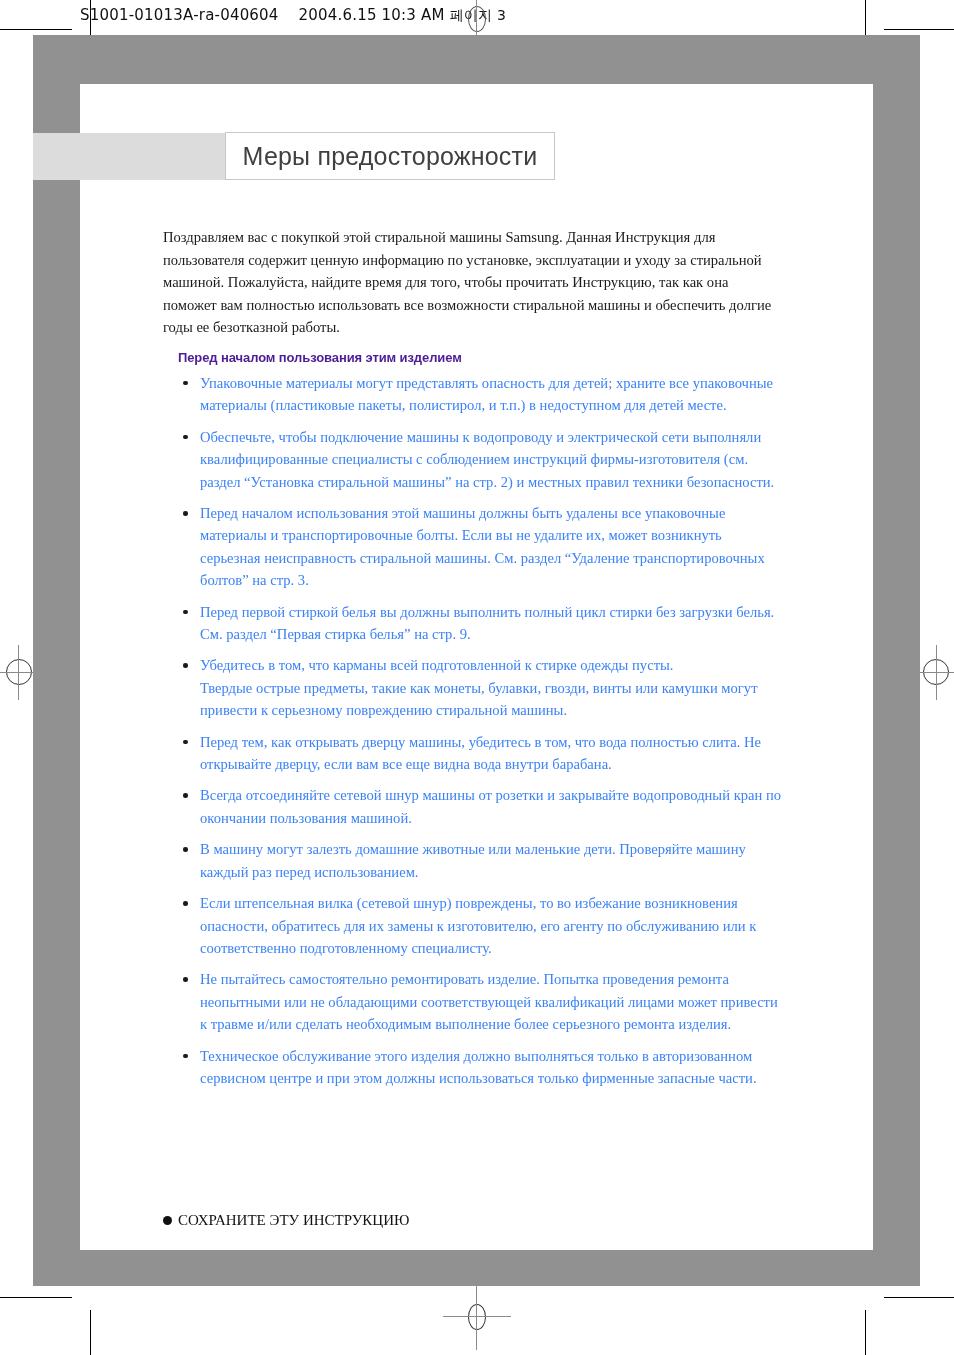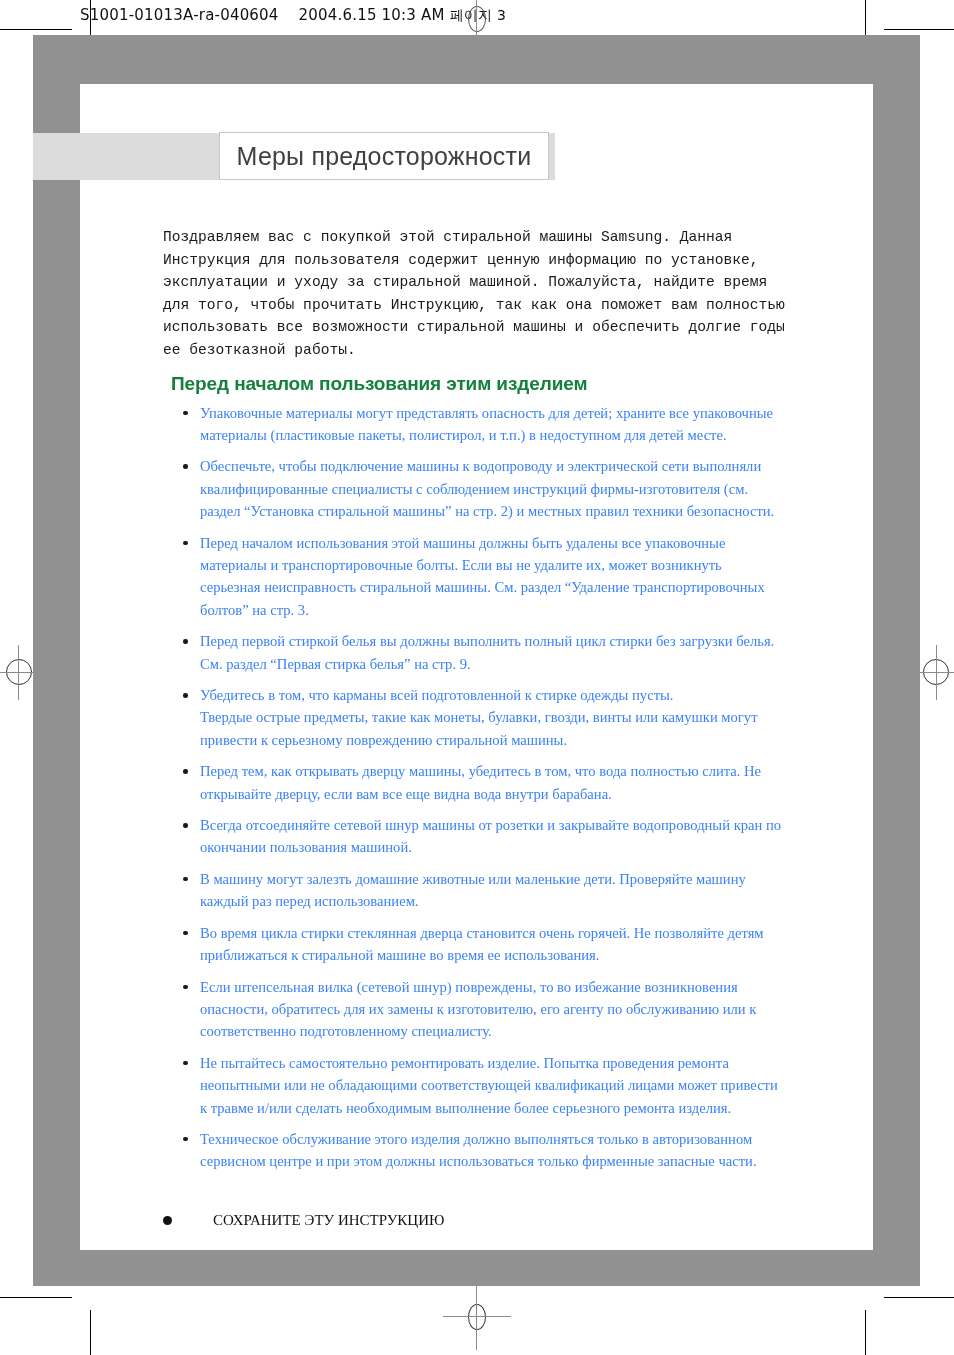--- a/index.html
+++ b/index.html
@@ -74,21 +74,21 @@
   .banner-strip {
     position: absolute;
     left: 33px;
     top: 133px;
     width: 522px;
     height: 47px;
     background: #dcdcdc;
   }
   .title-box {
     position: absolute;
-    left: 219px;
+    left: 225px;
     top: 132px;
     width: 330px;
     height: 48px;
     background: #ffffff;
     border: 1px solid #c8c8c8;
     box-sizing: border-box;
     display: flex;
     align-items: center;
     justify-content: center;
   }
@@ -103,34 +103,34 @@
 
   
   .content {
     position: absolute;
     left: 163px;
     top: 226px;
     width: 622px;
   }
 
   .intro {
-    font-family: Liberation Mono, monospace;
+    font-family: Liberation Serif, serif;
     font-size: 14.6px;
     line-height: 22.6px;
     color: #1a1a1a;
     text-align: left;
     margin: 0 0 6px 0;
   }
 
   h2.section-heading {
     font-family: "Liberation Sans", sans-serif;
-    font-size: 19px;
+    font-size: 13px;
     font-weight: bold;
-    color: #15803d;
-    margin: 11px 0 7px 8px;
+    color: #4c1d95;
+    margin: 11px 0 7px 15px;
     letter-spacing: -0.1px;
   }
 
   ul.bullets {
     list-style: none;
     margin: 0;
     padding: 0;
   }
   ul.bullets > li {
     position: relative;
@@ -178,21 +178,20 @@
   .footer-note {
     position: absolute;
     left: 163px;
     top: 1212px;
     font-family: "Liberation Serif", serif;
     font-size: 15px;
     color: #111;
     display: flex;
     align-items: center;
     white-space: nowrap;
-    gap: 35px;
   }
   .footer-note .dot {
     display: inline-block;
     width: 9px;
     height: 9px;
     background: #111;
     border-radius: 50%;
     margin-right: 6px;
   }
 </style>
@@ -255,21 +254,20 @@
     <li>Перед началом использования этой машины должны быть удалены все упаковочные материалы и транспортировочные болты. Если вы не удалите их, может возникнуть серьезная неисправность стиральной машины. См. раздел “Удаление транспортировочных болтов” на стр. 3.</li>
     <li>Перед первой стиркой белья вы должны выполнить полный цикл стирки без загрузки белья. См. раздел “Первая стирка белья” на стр. 9.</li>
   </ul>
 
   <ul class="bullets">
     <li style="white-space: pre-line;">Убедитесь в том, что карманы всей подготовленной к стирке одежды пусты.
 Твердые острые предметы, такие как монеты, булавки, гвозди, винты или камушки могут привести к серьезному повреждению стиральной машины.</li>
     <li>Перед тем, как открывать дверцу машины, убедитесь в том, что вода полностью слита. Не открывайте дверцу, если вам все еще видна вода внутри барабана.</li>
     <li>Всегда отсоединяйте сетевой шнур машины от розетки и закрывайте водопроводный кран по окончании пользования машиной.</li>
     <li>В машину могут залезть домашние животные или маленькие дети. Проверяйте машину каждый раз перед использованием.</li>
-    <li>Во время цикла стирки стеклянная дверца становится очень горячей. Не позволяйте детям приближаться к стиральной машине во время ее использования.</li>
     <li>Если штепсельная вилка (сетевой шнур) повреждены, то во избежание возникновения опасности, обратитесь для их замены к изготовителю, его агенту по обслуживанию или к соответственно подготовленному специалисту.</li>
     <li>Не пытайтесь самостоятельно ремонтировать изделие. Попытка проведения ремонта неопытными или не обладающими соответствующей квалификаций лицами может привести к травме и/или сделать необходимым выполнение более серьезного ремонта изделия.</li>
     <li>Техническое обслуживание этого изделия должно выполняться только в авторизованном сервисном центре и при этом должны использоваться только фирменные запасные части.</li>
   </ul>
 
 </div>
 
 <div class="footer-note">
   <span class="dot"></span>
   <span>СОХРАНИТЕ ЭТУ ИНСТРУКЦИЮ</span>

